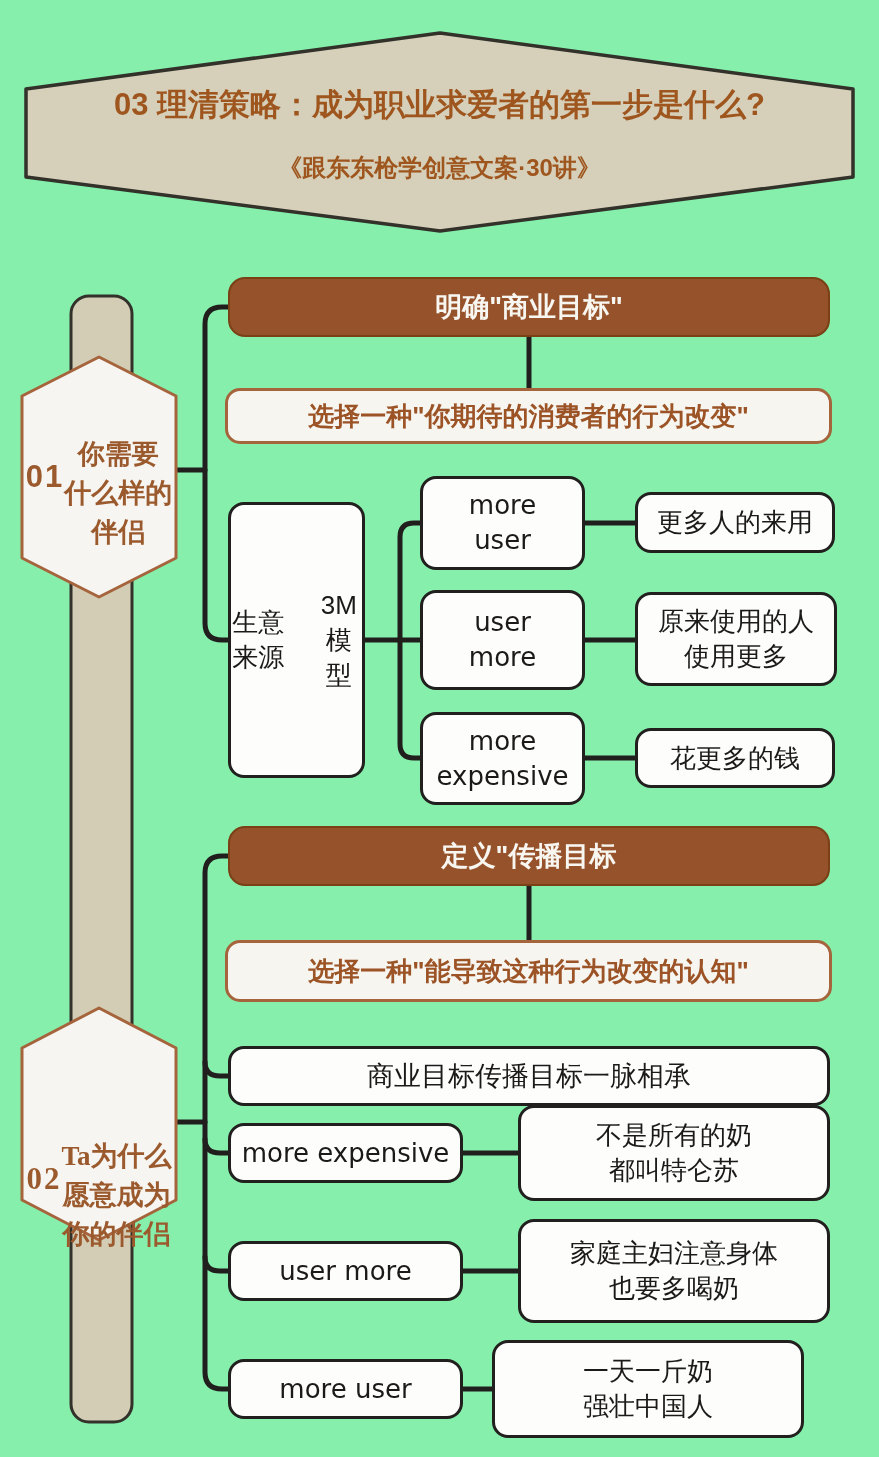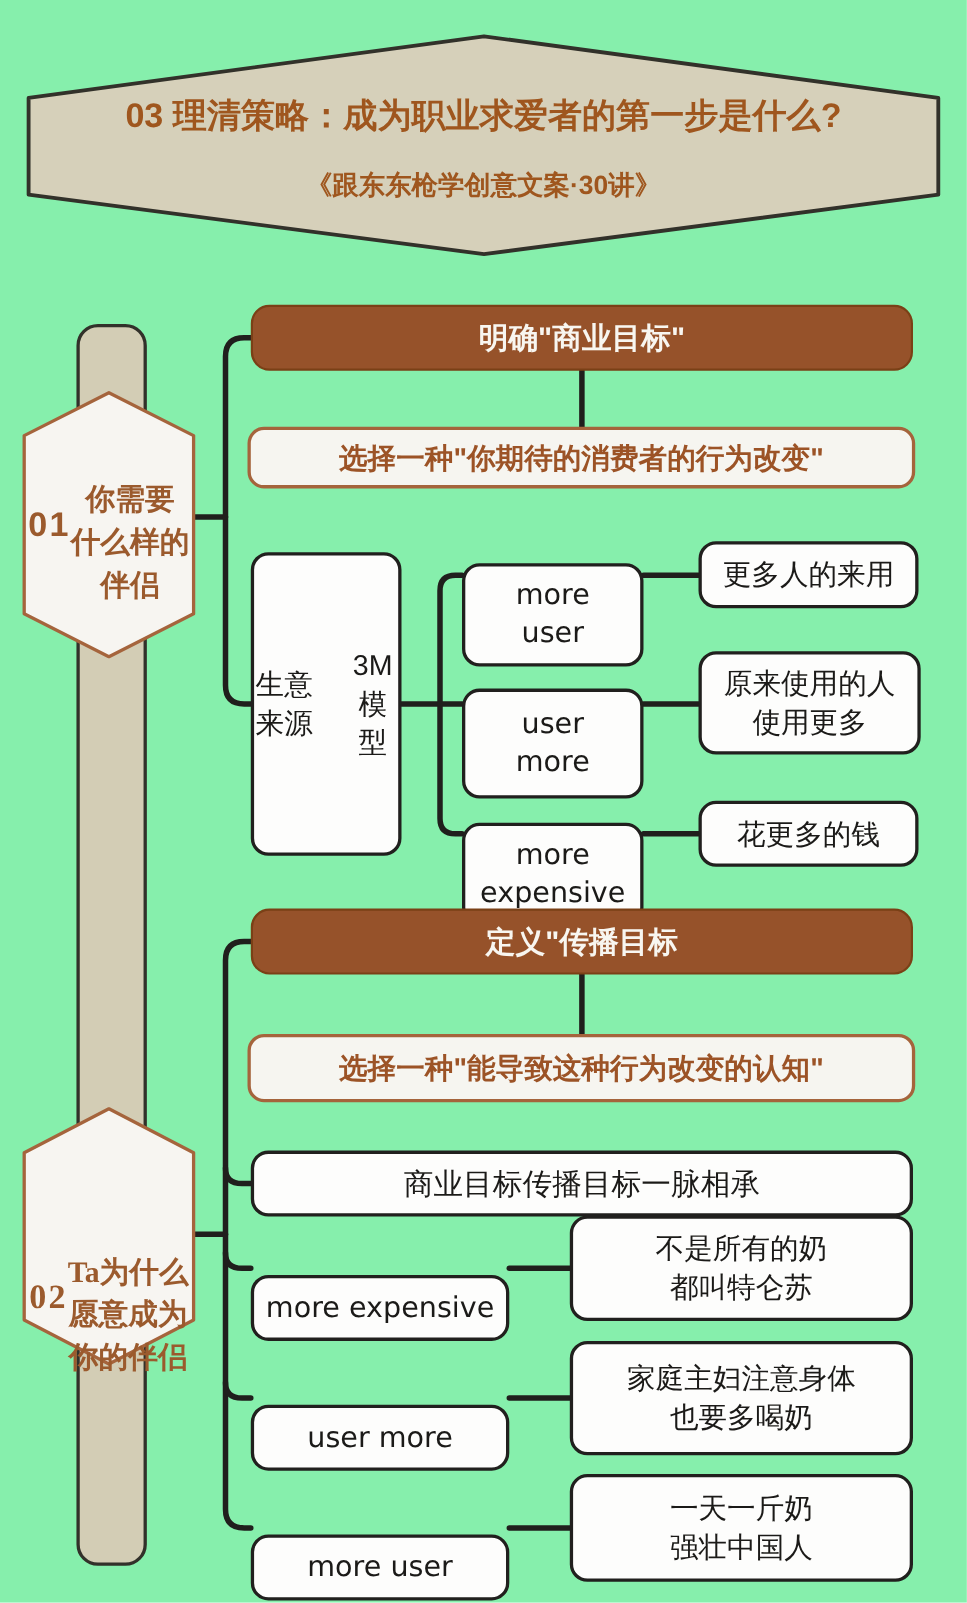--- a/index.html
+++ b/index.html
@@ -14,21 +14,21 @@
     font-size:26px;line-height:35px;white-space:pre-line;
   }
   .brown{
     background:#96522a;border:2px solid #7a4016;color:#f8f6f0;
     font-weight:bold;font-size:27px;border-radius:17px;
   }
   .outlined{
     background:#f6f5f0;border:3px solid #a5643c;color:#9c5326;
     font-weight:bold;font-size:26px;border-radius:15px;
   }
-  .engkey{font-family:"DejaVu Sans",sans-serif;font-size:26px;color:#1b1a18;margin-top:36px;}
+  .engkey{font-family:"DejaVu Sans",sans-serif;font-size:26px;color:#1b1a18;}
   .hextext{
     position:absolute;display:flex;flex-direction:row;align-items:center;justify-content:center;
     text-align:center;color:#9b5a2d;font-weight:bold;
   }
   .hexnum{font-size:31px;letter-spacing:2px;}
   .hexlabel{font-size:27px;line-height:39px;margin-top:32px;white-space:pre-line;}
   .bannertext{
     position:absolute;left:40px;width:799px;text-align:center;color:#9f561e;font-weight:bold;
   }
   #banner-title{top:84px;font-size:31px;}
@@ -115,16 +115,16 @@
   <div class="box" style="left:228px;top:1046px;width:602px;height:60px;font-size:27px;">商业目标传播目标一脉相承</div>
 
   <div class="box engkey" style="left:228px;top:1123px;width:235px;height:60px;">more expensive</div>
   <div class="box engkey" style="left:228px;top:1241px;width:235px;height:60px;">user more</div>
   <div class="box engkey" style="left:228px;top:1359px;width:235px;height:60px;">more user</div>
 
   <div class="box" style="left:518px;top:1105px;width:312px;height:96px;">不是所有的奶
 都叫特仑苏</div>
   <div class="box" style="left:518px;top:1219px;width:312px;height:104px;">家庭主妇注意身体
 也要多喝奶</div>
-  <div class="box" style="left:518px;top:1340px;width:312px;height:98px;">一天一斤奶
+  <div class="box" style="left:492px;top:1340px;width:312px;height:98px;">一天一斤奶
 强壮中国人</div>
 
 </div>
 
 </body></html>

